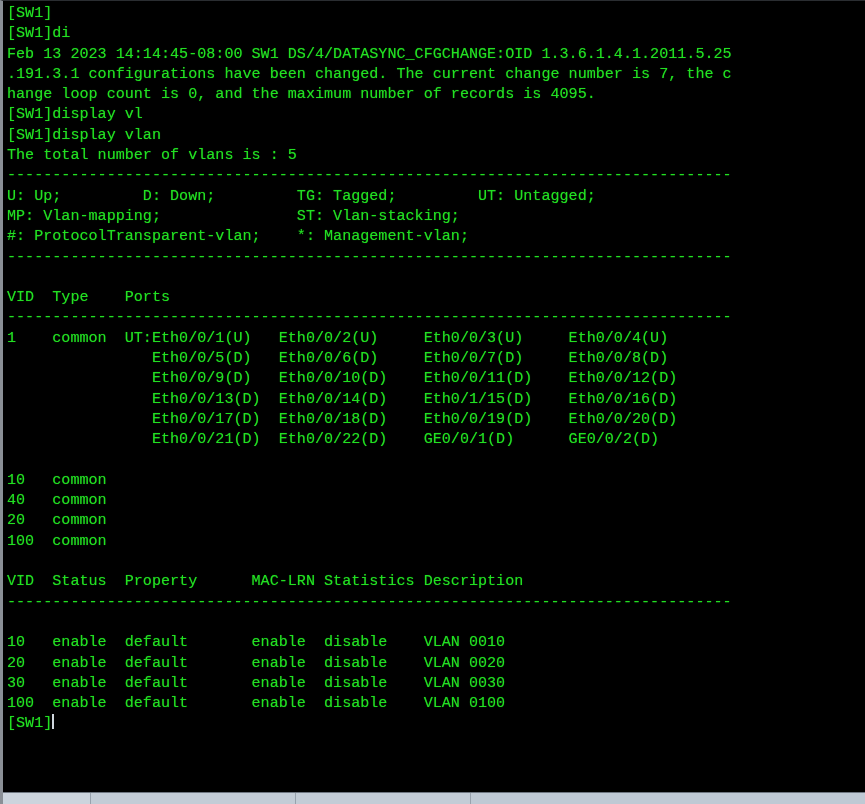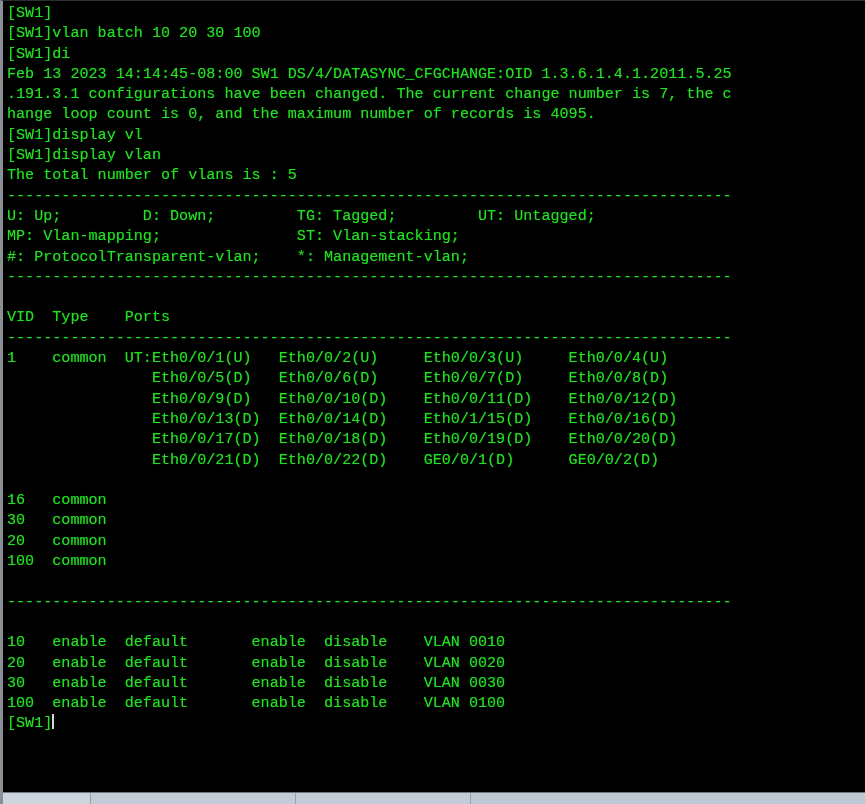--- a/index.html
+++ b/index.html
@@ -73,21 +73,20 @@
   .seg-d { flex: 1; border-right: none; background: #bfc9d4; }
 </style>
 </head>
 <body>
 
 <div id="terminal-window">
 
   <div id="terminal-screen">
 
     <div class="line">[SW1]</div>
-    <div class="line">[SW1]vlan batch 10 20 30 100</div>
     <div class="line">[SW1]di</div>
     <div class="line">Feb 13 2023 14:14:45-08:00 SW1 DS/4/DATASYNC_CFGCHANGE:OID 1.3.6.1.4.1.2011.5.25</div>
     <div class="line">.191.3.1 configurations have been changed. The current change number is 7, the c</div>
     <div class="line">hange loop count is 0, and the maximum number of records is 4095.</div>
     <div class="line">[SW1]display vl</div>
     <div class="line">[SW1]display vlan</div>
     <div class="line">The total number of vlans is : 5</div>
     <div class="line">--------------------------------------------------------------------------------</div>
     <div class="line">U: Up;         D: Down;         TG: Tagged;         UT: Untagged;</div>
     <div class="line">MP: Vlan-mapping;               ST: Vlan-stacking;</div>
@@ -96,25 +95,26 @@
     <div class="line blank"></div>
     <div class="line">VID  Type    Ports</div>
     <div class="line">--------------------------------------------------------------------------------</div>
     <div class="line">1    common  UT:Eth0/0/1(U)   Eth0/0/2(U)     Eth0/0/3(U)     Eth0/0/4(U)</div>
     <div class="line">                Eth0/0/5(D)   Eth0/0/6(D)     Eth0/0/7(D)     Eth0/0/8(D)</div>
     <div class="line">                Eth0/0/9(D)   Eth0/0/10(D)    Eth0/0/11(D)    Eth0/0/12(D)</div>
     <div class="line">                Eth0/0/13(D)  Eth0/0/14(D)    Eth0/1/15(D)    Eth0/0/16(D)</div>
     <div class="line">                Eth0/0/17(D)  Eth0/0/18(D)    Eth0/0/19(D)    Eth0/0/20(D)</div>
     <div class="line">                Eth0/0/21(D)  Eth0/0/22(D)    GE0/0/1(D)      GE0/0/2(D)</div>
     <div class="line blank"></div>
-    <div class="line">16   common</div>
-    <div class="line">30   common</div>
+    <div class="line">10   common</div>
+    <div class="line">40   common</div>
     <div class="line">20   common</div>
     <div class="line">100  common</div>
     <div class="line blank"></div>
+    <div class="line">VID  Status  Property      MAC-LRN Statistics Description</div>
     <div class="line">--------------------------------------------------------------------------------</div>
     <div class="line blank"></div>
     <div class="line">10   enable  default       enable  disable    VLAN 0010</div>
     <div class="line">20   enable  default       enable  disable    VLAN 0020</div>
     <div class="line">30   enable  default       enable  disable    VLAN 0030</div>
     <div class="line">100  enable  default       enable  disable    VLAN 0100</div>
 
     <div class="line"><span>[SW1]</span><span class="cursor"></span></div>
 
   </div>

